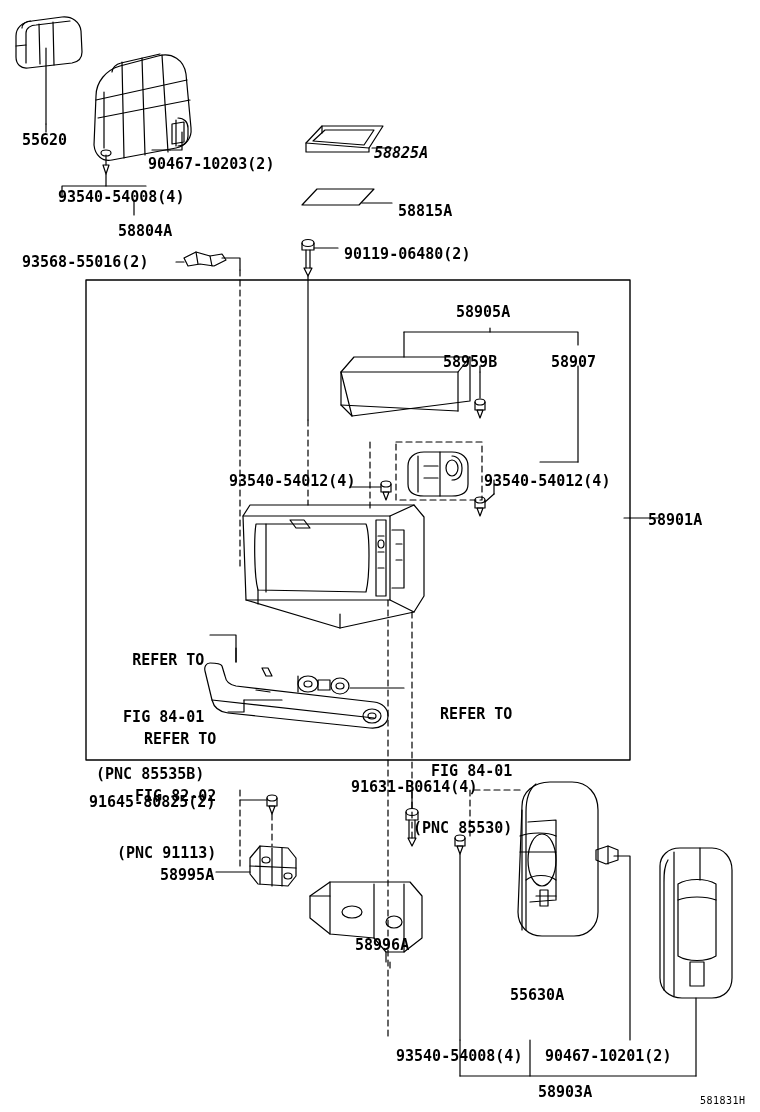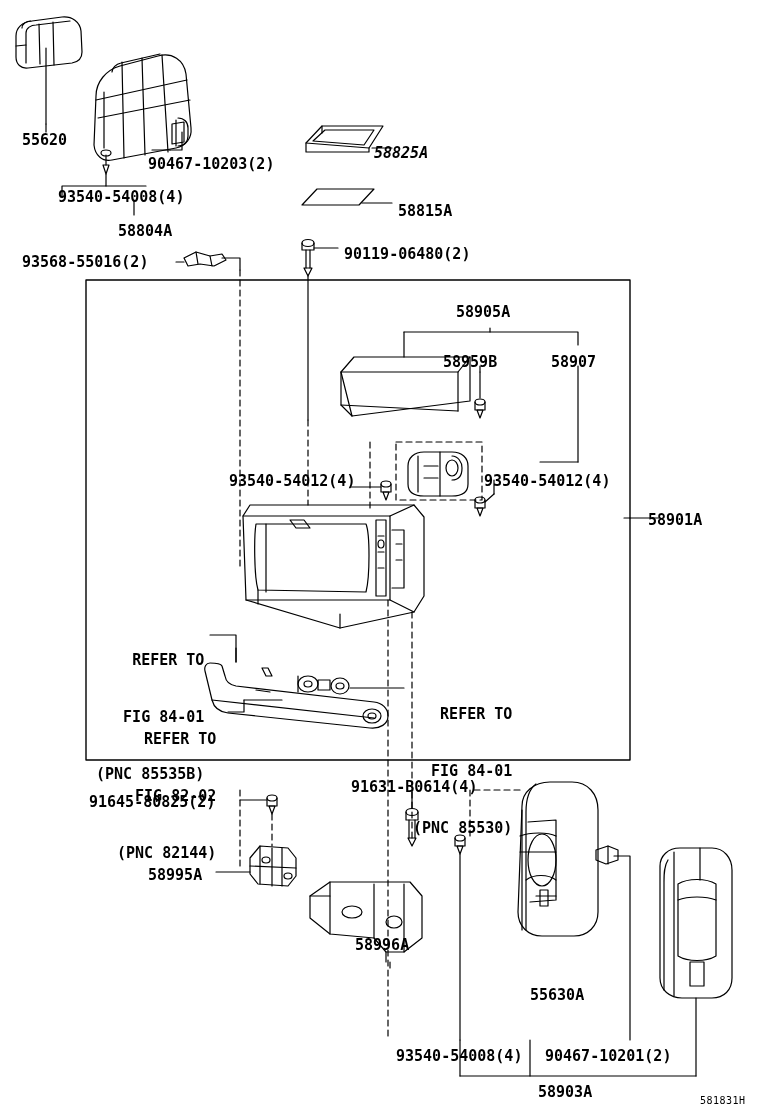--- a/index.html
+++ b/index.html
@@ -323,37 +323,37 @@
   <div class="lbl" style="left:344px; top:245px;">90119-06480(2)</div>
   <div class="lbl" style="left:22px; top:253px;">93568-55016(2)</div>
   <div class="lbl" style="left:456px; top:303px;text-align:right;">58905A</div>
   <div class="lbl" style="left:443px; top:353px;">58959B</div>
   <div class="lbl" style="left:551px; top:353px;">58907</div>
   <div class="lbl" style="left:229px; top:472px;">93540-54012(4)</div>
   <div class="lbl" style="left:484px; top:472px;">93540-54012(4)</div>
   <div class="lbl" style="left:640px; top:511px;margin-left:8px;">58901A</div>
   <div class="lbl" style="left:89px; top:793px;">91645-80825(2)</div>
   <div class="lbl" style="left:351px; top:778px;">91631-B0614(4)</div>
-  <div class="lbl" style="left:148px; top:866px;">58995A</div>
+  <div class="lbl" style="left:160px; top:866px;">58995A</div>
   <div class="lbl" style="left:355px; top:936px;">58996A</div>
-  <div class="lbl" style="left:510px; top:986px;margin-left:20px;">55630A</div>
+  <div class="lbl" style="left:510px; top:986px;">55630A</div>
   <div class="lbl" style="left:396px; top:1047px;">93540-54008(4)</div>
   <div class="lbl" style="left:545px; top:1047px;">90467-10201(2)</div>
   <div class="lbl" style="left:538px; top:1083px;">58903A</div>
 
   <div class="lbl multi" style="left:96px; top:613px;">
     <div>REFER TO</div>
     <div>FIG 84-01</div>
     <div>(PNC 85535B)</div>
   </div>
 
   <div class="lbl multi" style="left:117px; top:692px;">
     <div>REFER TO</div>
     <div>FIG 82-02</div>
-    <div>(PNC 82144)</div>
+    <div>(PNC 91113)</div>
   </div>
 
   <div class="lbl multi" style="left:413px; top:667px;">
     <div>REFER TO</div>
     <div>FIG 84-01</div>
     <div>(PNC 85530)</div>
   </div>
 
   <div class="lbl code" style="left:700px; top:1092px;">581831H</div>
 

